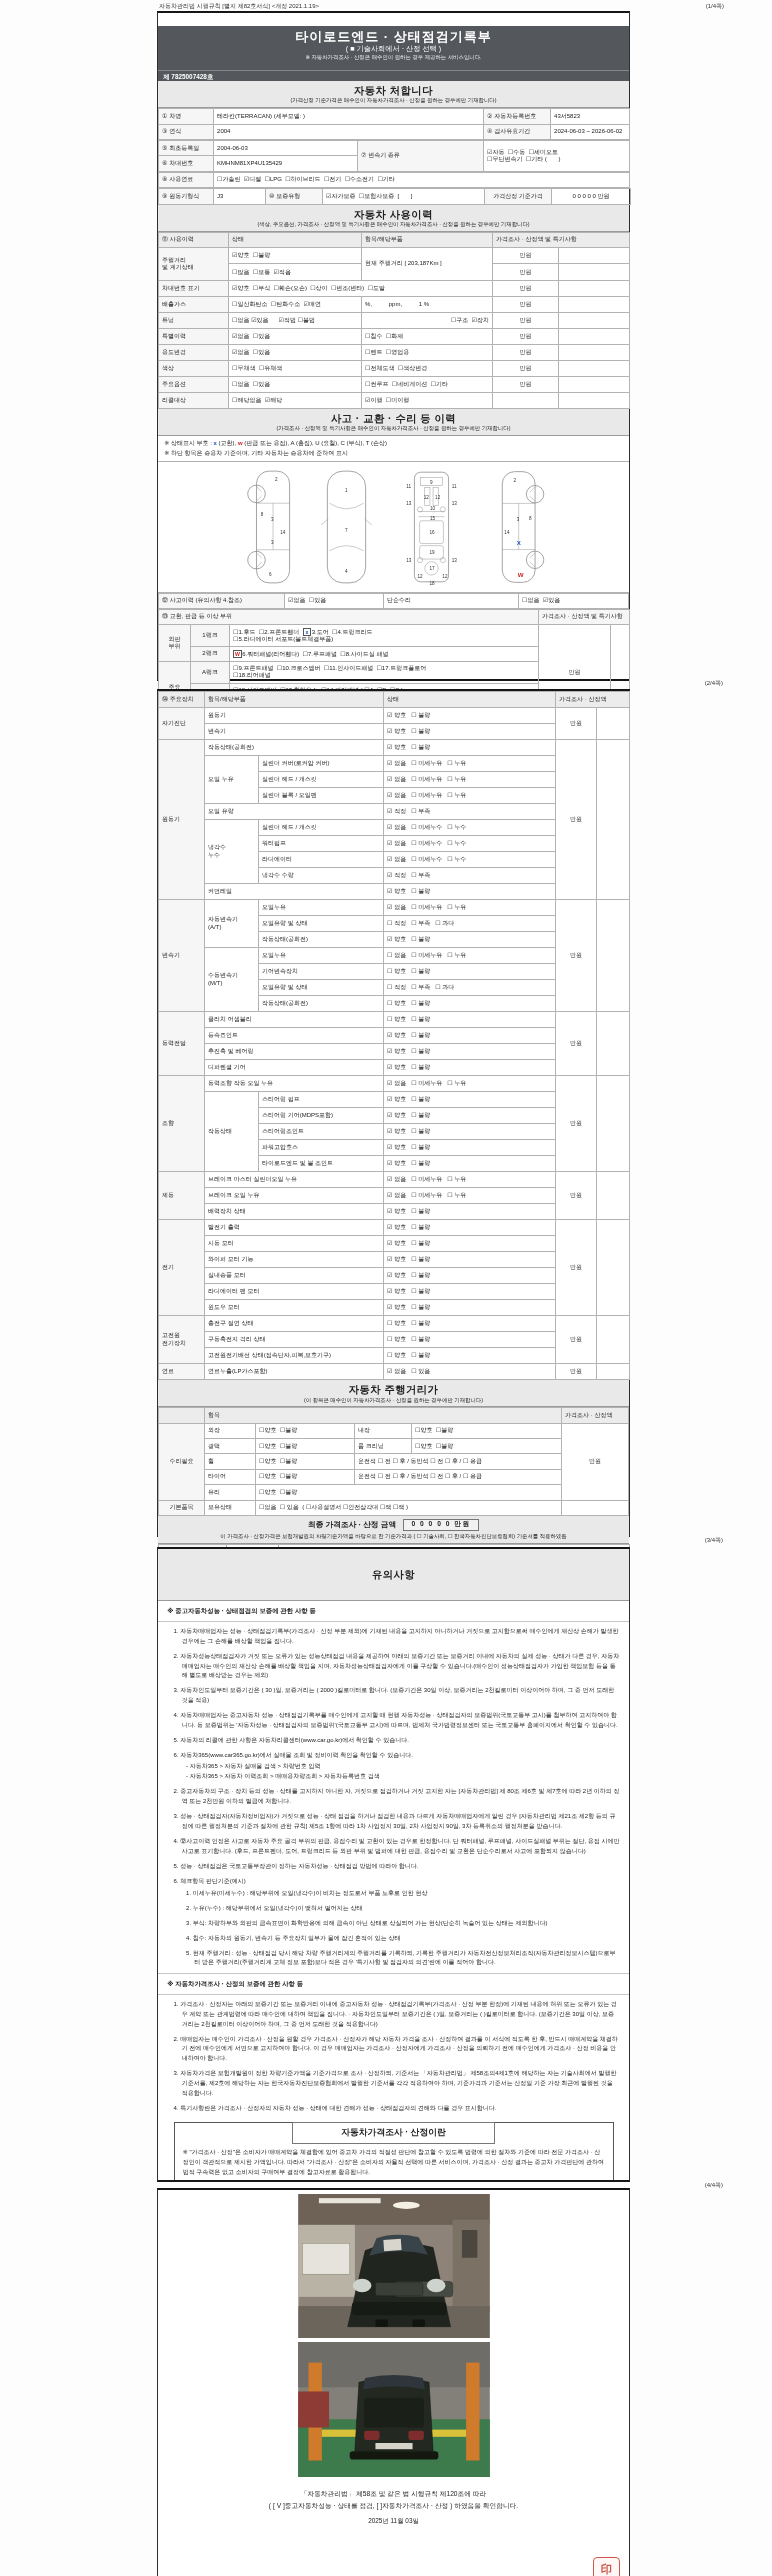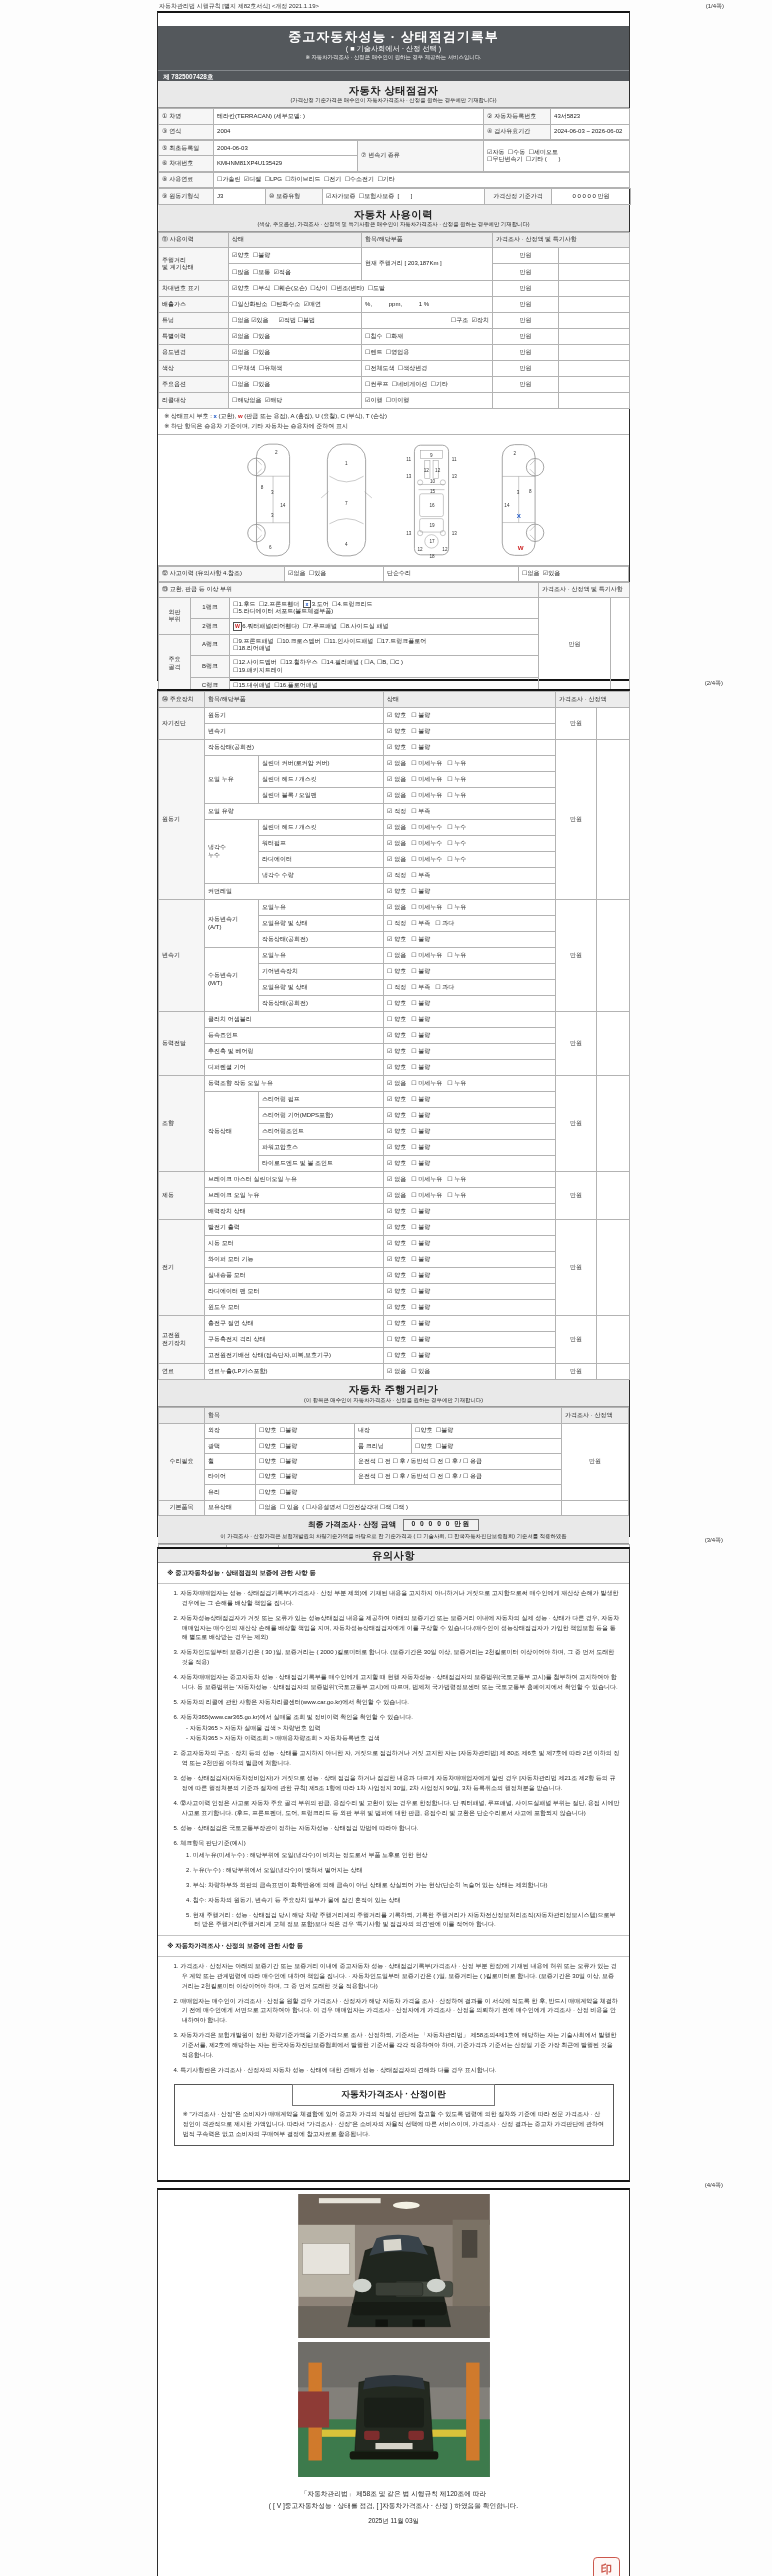--- a/index.html
+++ b/index.html
@@ -70,28 +70,28 @@
 <body>
 
 <div class="toprule">
   <span>자동차관리법 시행규칙 [별지 제82호서식] &lt;개정 2021.1.19&gt;</span>
   <span class="pg">(1/4쪽)</span>
 </div>
 
 <div class="page" style="top:11.3px;height:666px;">
   <div class="gap20"></div>
   <div class="dark1">
-    <div class="t">중고자동차성능 · 상태점검기록부</div>
+    <div class="t">타이로드엔드 · 상태점검기록부</div>
     <div class="s">( ■ 기술사회에서 · 산정 선택 )</div>
     <div class="n">※ 자동차가격조사 · 산정은 매수인이 원하는 경우 제공하는 서비스입니다.</div>
   </div>
   <div class="repbar">제 7825007428호</div>
 
   <div class="band">
-    <div class="t">자동차 상태점검자</div>
+    <div class="t">자동차 처합니다</div>
     <div class="n">(가격산정 기준가격은 매수인이 자동차가격조사 · 산정을 원하는 경우에만 기재합니다)</div>
   </div>
 
   <table class="h26">
     <colgroup>
         <col style="width:55px">
         <col style="width:270px">
         <col style="width:67px">
         <col style="width:79px">
       </colgroup>
@@ -247,20 +247,24 @@
     <tr class="h27">
       <td class="lab">리콜대상</td>
       <td class="pre">☐해당없음  ☑해당</td>
       <td class="pre">☑이행  ☐미이행</td>
       <td></td>
           <td></td>
     </tr>
   </tbody>
     </table>
 
+  <div class="band">
+    <div class="t">사고 · 교환 · 수리 등 이력</div>
+    <div class="n">(가격조사 · 산정액 및 특기사항은 매수인이 자동차가격조사 · 산정을 원하는 경우에만 기재합니다)</div>
+  </div>
 
   <div class="notes">
     <div><span>※ 상태표시 부호 : </span><span class="bluemark">x</span><span> (교환), </span><span class="redmark">w</span><span> (판금 또는 용접), </span><span>A (흠집), U (요철), C (부식), T (손상)</span></div>
     <div>※ 하단 항목은 승용차 기준이며, 기타 자동차는 승용차에 준하여 표시</div>
   </div>
 
   <div class="diag">
 
     <svg style="left:86px" width="55" height="120" viewBox="0 0 106 232">
       <rect class="outline" x="24" y="8" width="64" height="216" rx="24"></rect>
@@ -707,21 +711,21 @@
 자</td>
       <td></td>
     </tr>
   </tbody>
     </table>
 </div>
 
 <div class="pgmark" style="top:1536px">(3/4쪽)</div>
 
 <div class="page" style="top:1547px;height:631px;overflow:hidden;">
-  <div class="band" style="padding:0 0">
+  <div class="band" style="padding:19px 0">
     <div class="t">유의사항</div>
   </div>
   <div class="nh">※ 중고자동차성능 · 상태점검의 보증에 관한 사항 등</div>
   <div class="nbody">
     <div class="ni">1.  자동차매매업자는 성능 · 상태점검기록부(가격조사 · 산정 부분 제외)에 기재된 내용을 고지하지 아니하거나 거짓으로 고지함으로써 매수인에게 재산상 손해가 발생한 경우에는 그 손해를 배상할 책임을 집니다.</div>
     <div class="ni">2.  자동차성능상태점검자가 거짓 또는 오류가 있는 성능상태점검 내용을 제공하여 아래의 보증기간 또는 보증거리 이내에 자동차의 실제 성능 · 상태가 다른 경우, 자동차매매업자는 매수인의 재산상 손해를 배상할 책임을 지며, 자동차성능상태점검자에게 이를 구상할 수 있습니다.(매수인이 성능상태점검자가 가입한 책임보험 등을 통해 별도로 배상받는 경우는 제외)</div>
     <div class="ni">3.  자동차인도일부터 보증기간은 ( 30 )일, 보증거리는 ( 2000 )킬로미터로 합니다. (보증기간은 30일 이상, 보증거리는 2천킬로미터 이상이어야 하며, 그 중 먼저 도래한 것을 적용)</div>
     <div class="ni">4.  자동차매매업자는 중고자동차 성능 · 상태점검기록부를 매수인에게 고지할 때 현행 자동차성능 · 상태점검자의 보증범위(국토교통부 고시)를 첨부하여 고지하여야 합니다. 동 보증범위는 '자동차성능 · 상태점검자의 보증범위'(국토교통부 고시)에 따르며, 법제처 국가법령정보센터 또는 국토교통부 홈페이지에서 확인할 수 있습니다.</div>
     <div class="ni">5.  자동차의 리콜에 관한 사항은 자동차리콜센터(www.car.go.kr)에서 확인할 수 있습니다.</div>
     <div class="ni" style="margin-bottom:1px">6.  자동차365(www.car365.go.kr)에서 실매물 조회 및 정비이력 확인을 확인할 수 있습니다.</div>

